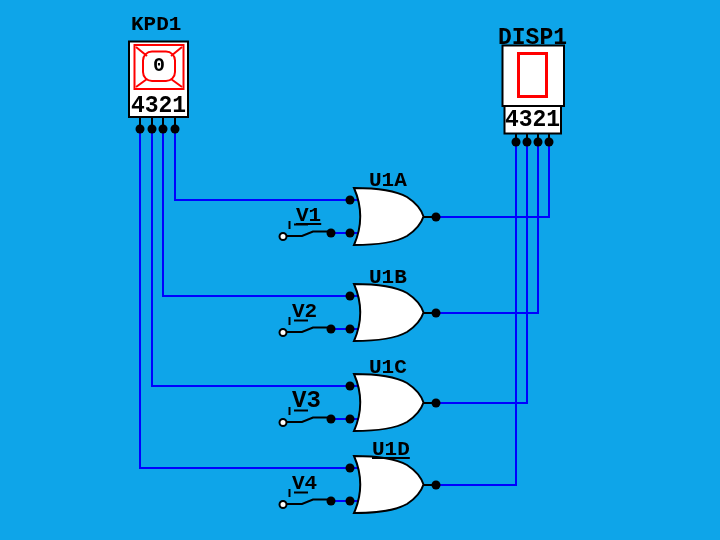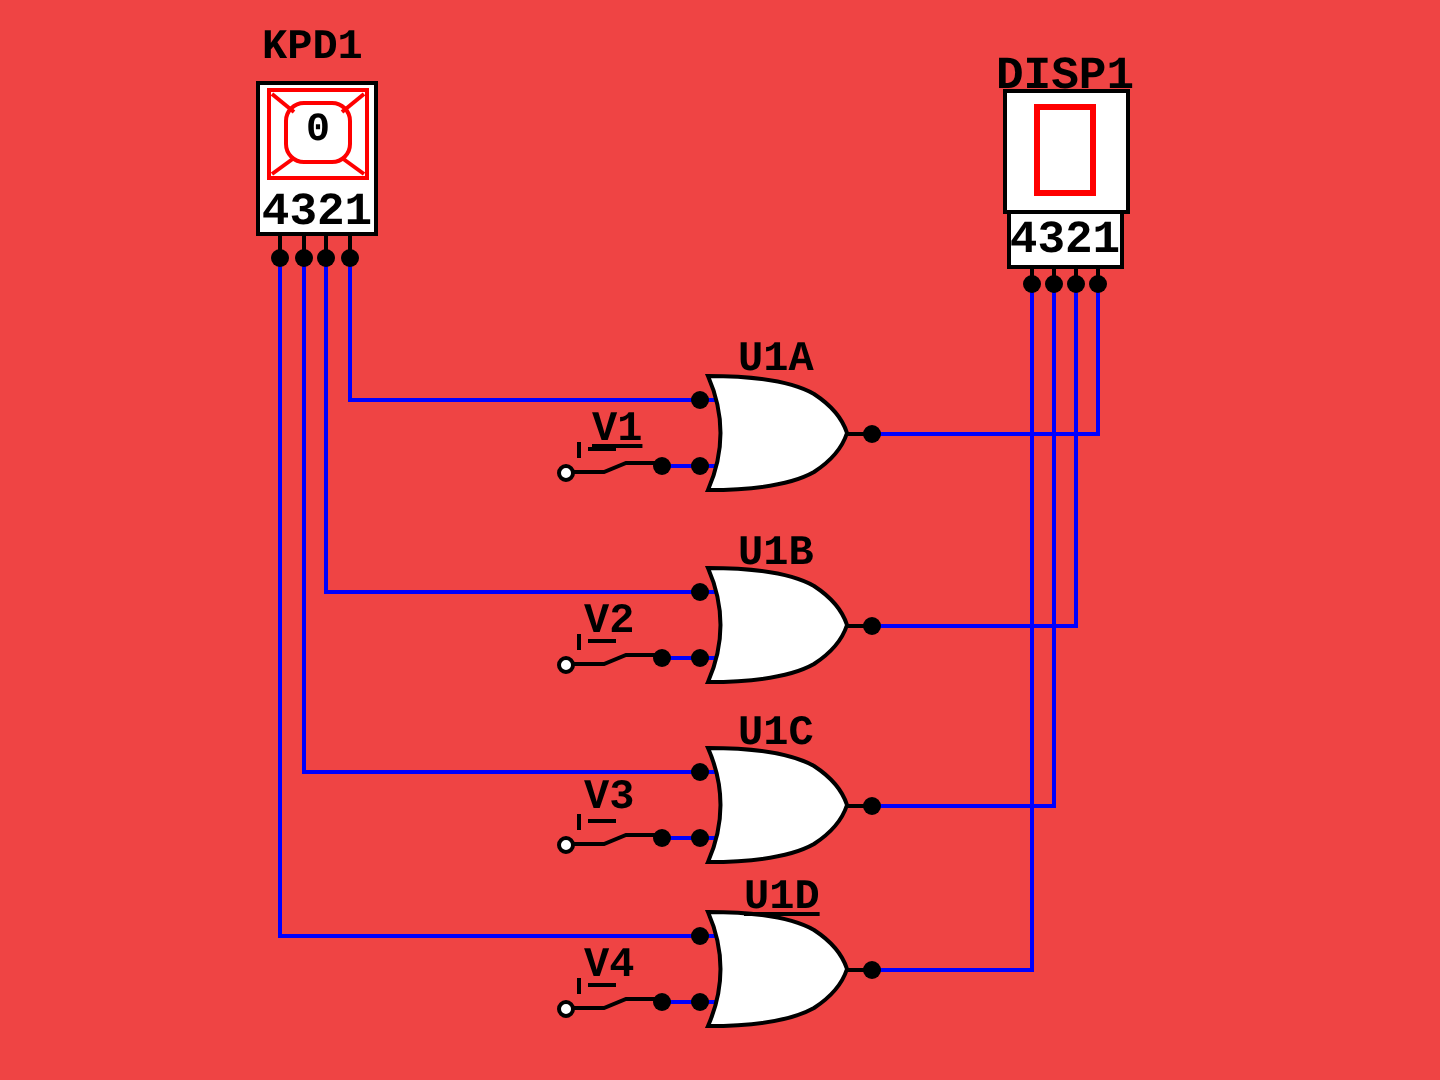--- a/index.html
+++ b/index.html
@@ -1,18 +1,18 @@
 <!DOCTYPE html>
 <html><head>
 <meta charset="utf-8">
 <style>
   html,body { margin:0; padding:0; }
   body { background:#ffffff; }
   .canvas {
-    position:relative; width:720px; height:540px; background:#ef4444;
+    position:relative; width:720px; height:540px; background:#0ea5e9;
     overflow:hidden; font-family:"Liberation Mono", monospace;
   }
   .canvas svg { position:absolute; left:0; top:0; }
   .lbl {
     position:absolute; font-family:"Liberation Mono", monospace;
     font-weight:700; color:#000; line-height:1; white-space:pre;
     letter-spacing:0;
   }
   .ctr { text-align:center; }
 </style>
@@ -150,16 +150,16 @@
   <div class="lbl" style="left:498px; top:27px; font-size:23px;">DISP1</div>
   <div class="lbl ctr" style="left:504px; top:109px; width:57px; font-size:23px;">4321</div>
 
   <div class="lbl" style="left:369px; top:170px; font-size:21px;">U1A</div>
   <div class="lbl" style="left:369px; top:267px; font-size:21px;">U1B</div>
   <div class="lbl" style="left:369px; top:357px; font-size:21px;">U1C</div>
   <div class="lbl" style="left:372px; top:439px; font-size:21px;text-decoration:underline;">U1D</div>
 
   <div class="lbl" style="left:296px; top:205px; font-size:21px;text-decoration:underline;">V1</div>
   <div class="lbl" style="left:292px; top:301px; font-size:21px;">V2</div>
-  <div class="lbl" style="left:292px; top:389px; font-size:21px;">V3</div>
+  <div class="lbl" style="left:292px; top:389px; font-size:24px;">V3</div>
   <div class="lbl" style="left:292px; top:473px; font-size:21px;text-align:right;">V4</div>
 
 </div>
 
 </body></html>

